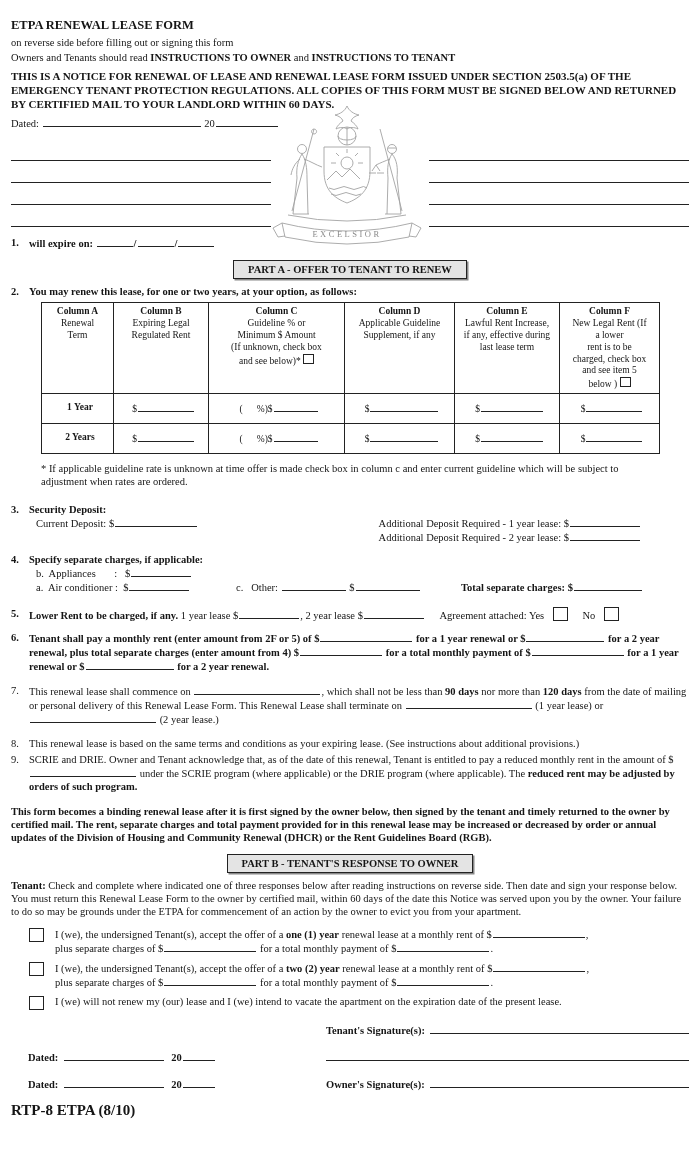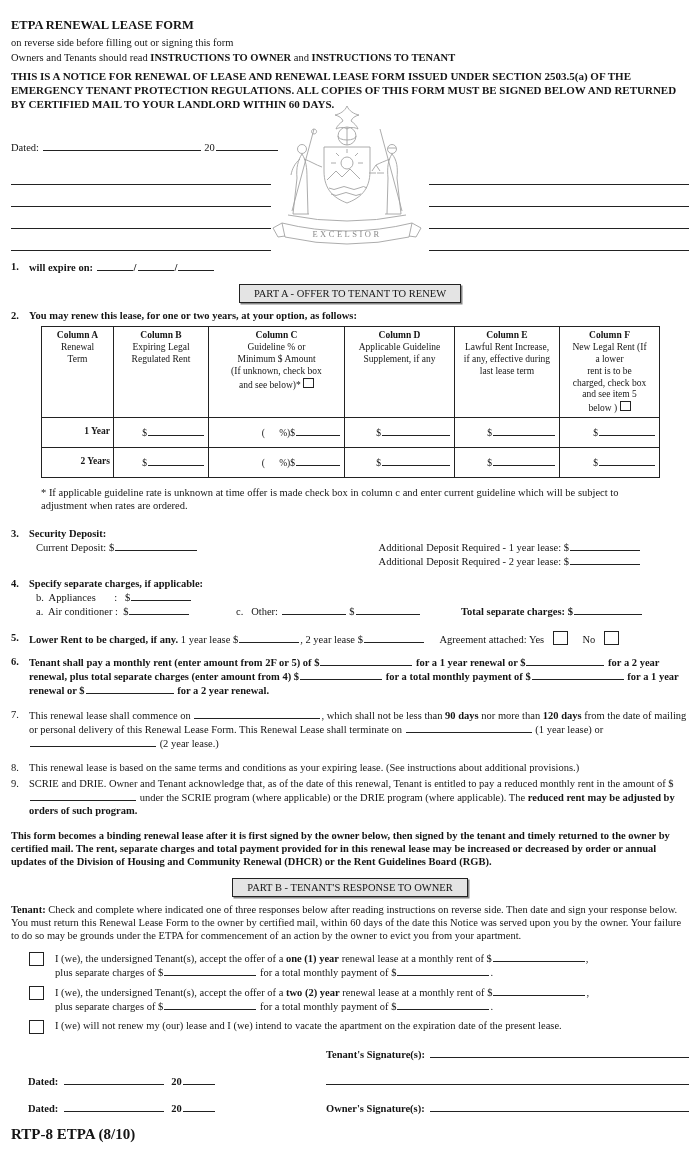--- a/index.html
+++ b/index.html
@@ -8,38 +8,38 @@
   .b{font-weight:bold}
   .center{}
   .pre{white-space:pre-line}
   .prewrap{white-space:pre}
   .title{font-size:12.5px;margin-top:8px}
   .sub{margin-top:2px}
   .notice{font-size:11px;line-height:1.3;margin-top:5px}
   .blank{display:inline-block;height:10px;border-bottom:1px solid #222;margin:0 1px}
   .checkbox{display:inline-block;width:13px;height:12px;border:1px solid #222;background:#fff;vertical-align:-2px}
   .checkbox.sm{width:9px;height:8px;vertical-align:0}
-  .dated-row{margin-top:29px}
+  .dated-row{margin-top:5px}
   .addr-section{margin-top:9px}
   .addr-labels{display:flex;justify-content:space-between}
   .addr-row{display:flex;justify-content:space-between}
   .addr-line{display:inline-block;width:260px;height:21px;border-bottom:1px solid #222}
   .seal{position:absolute;left:251px;top:103px}
   .seal text{font-family:"Liberation Serif",serif}
   .item{display:flex;align-items:flex-start}
   .item .num{flex:none;width:18px}
   .item .body{flex:1;min-width:0}
   .item1{margin-top:9px}
   .part-wrap{text-align:center;margin:10px 0 6px}
-  .part-box{display:inline-block;border:1px solid #222;background:#e4e4e4;box-shadow:1.5px 1.5px 0 #888;padding:2px 14px;font-weight:normal}
+  .part-box{display:inline-block;border:1px solid #222;background:#e4e4e4;box-shadow:1.5px 1.5px 0 #888;padding:2px 14px;font-weight:bold}
   .item2{margin-top:2px}
   .rent-table{border-collapse:collapse;table-layout:fixed;width:618px;margin:4px 0 0 30px;font-size:9.5px}
   .rent-table th,.rent-table td{border:1px solid #222;padding:2px 3px}
   .rent-table th{font-weight:normal;vertical-align:top;text-align:center;padding-top:3px}
-  .rent-table td{height:25px;vertical-align:middle;text-align:right;padding-left:8px}
+  .rent-table td{height:25px;vertical-align:middle;text-align:center;padding-left:8px}
   .footnote{margin:8px 0 0 30px;width:618px}
   .item3{margin-top:15px}
   .i3row{display:flex}
   .i3left{margin-left:7px}
   .i3right{margin-left:auto;margin-right:48px}
   .item4{margin-top:9px}
   .i4row{display:flex;margin-left:7px}
   .i4a{flex:none;width:200px}
   .i4c{flex:none;width:225px}
   .item5{margin-top:13px}

